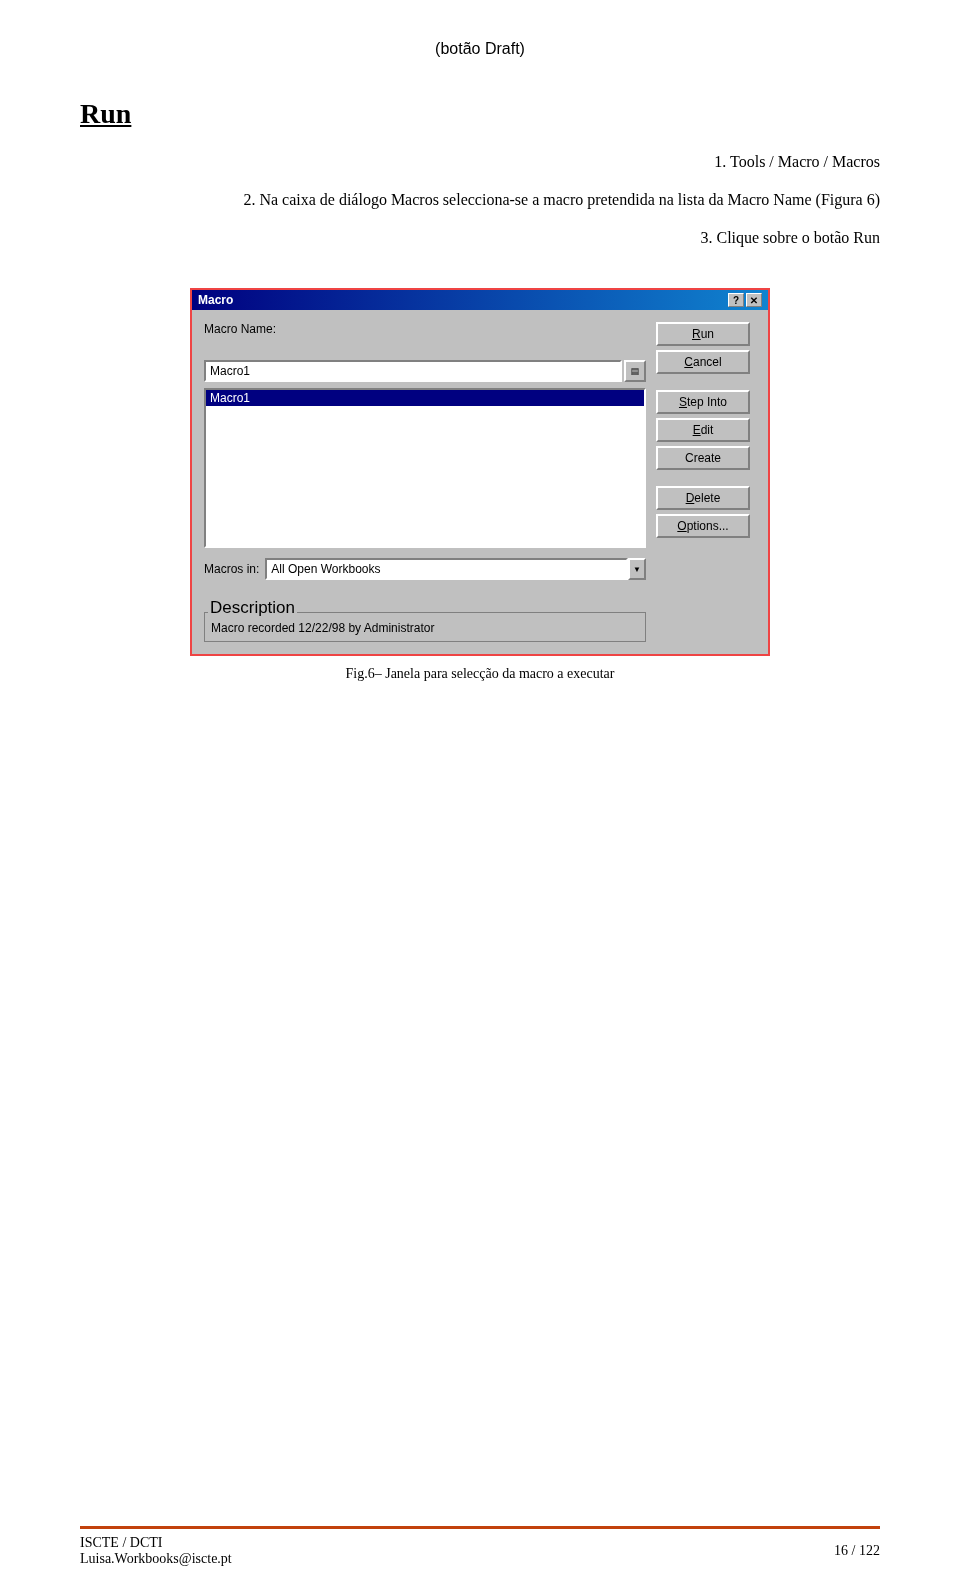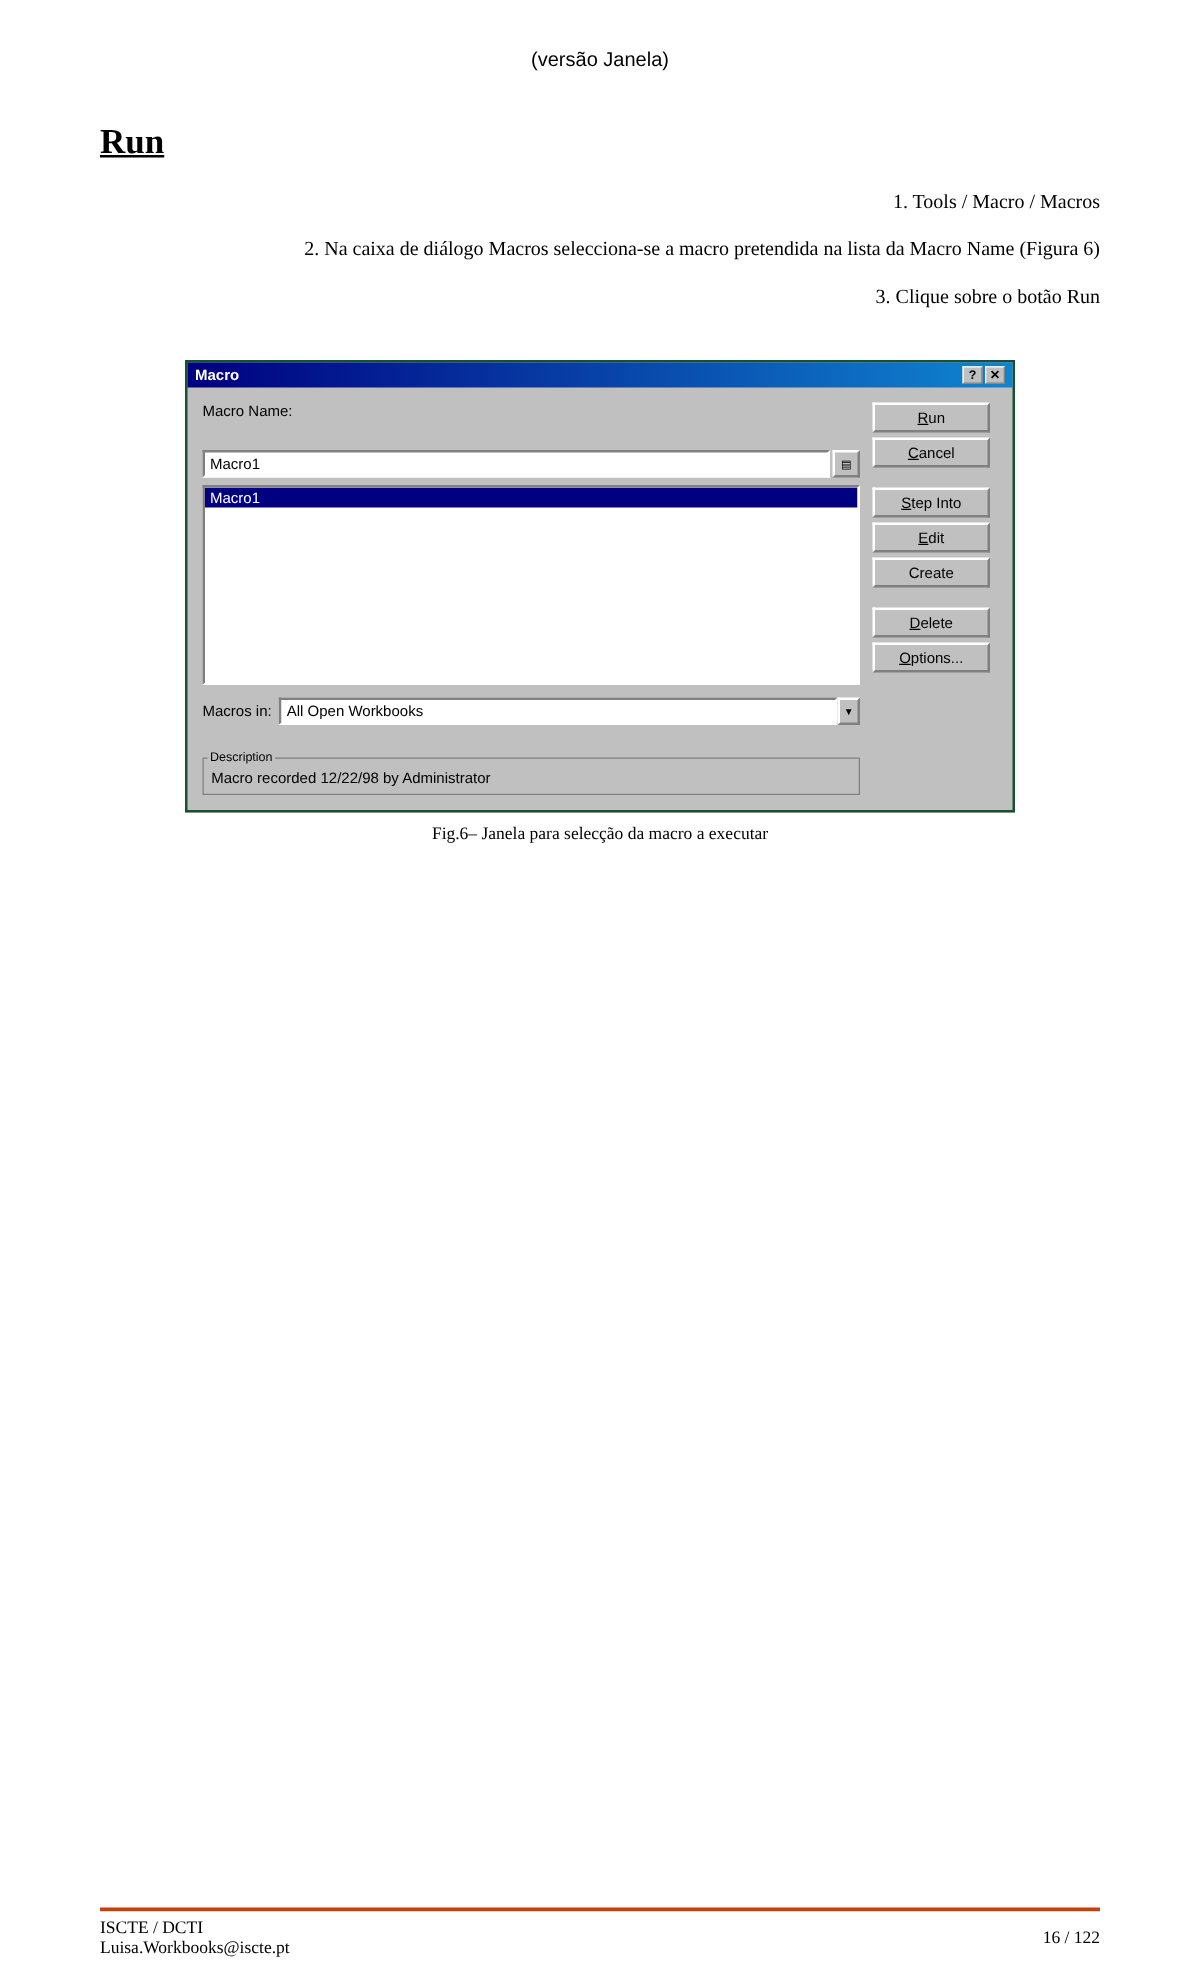--- a/index.html
+++ b/index.html
@@ -50,22 +50,22 @@
     }
     .dialog-container {
       margin: 24px auto 16px auto;
       display: flex;
       flex-direction: column;
       align-items: center;
       width: 580px;
     }
     
     .win-dialog {
-      width: 664px;
-      border: 2px solid #14532d;
+      width: 580px;
+      border: 2px solid #ef4444;
       background: #c0c0c0;
       font-family: "MS Sans Serif", Arial, sans-serif;
       font-size: 12px;
     }
     .win-titlebar {
       background: linear-gradient(to right, #000080, #1084d0);
       color: #ffffff;
       padding: 3px 6px;
       display: flex;
       justify-content: space-between;
@@ -179,21 +179,21 @@
       display: flex;
       align-items: center;
       justify-content: center;
       font-size: 8px;
       cursor: pointer;
     }
     .win-description {
       margin-top: 6px;
     }
     .win-group-label {
-      font-size: 10px;
+      font-size: 17px;
       font-family: "MS Sans Serif", Arial, sans-serif;
       position: relative;
       top: 6px;
       left: 4px;
       background: #c0c0c0;
       padding: 0 2px;
       z-index: 1;
       display: inline-block;
     }
     .win-group-box {
@@ -248,21 +248,21 @@
       align-items: center;
       gap: 6px;
       margin-top: 4px;
     }
   </style>
 </head>
 <body>
 
 <div class="page">
 
-  <div class="doc-subtitle">(versão Janela)</div>
+  <div class="doc-subtitle">(botão Draft)</div>
 
   <div class="section-heading">Run</div>
 
   <div class="numbered-item">
     <span class="num">1.</span>
     <span>Tools / Macro / Macros</span>
   </div>
   <div class="numbered-item">
     <span class="num">2.</span>
     <span>Na caixa de diálogo Macros selecciona-se a macro pretendida na lista da Macro Name (Figura 6)</span>

